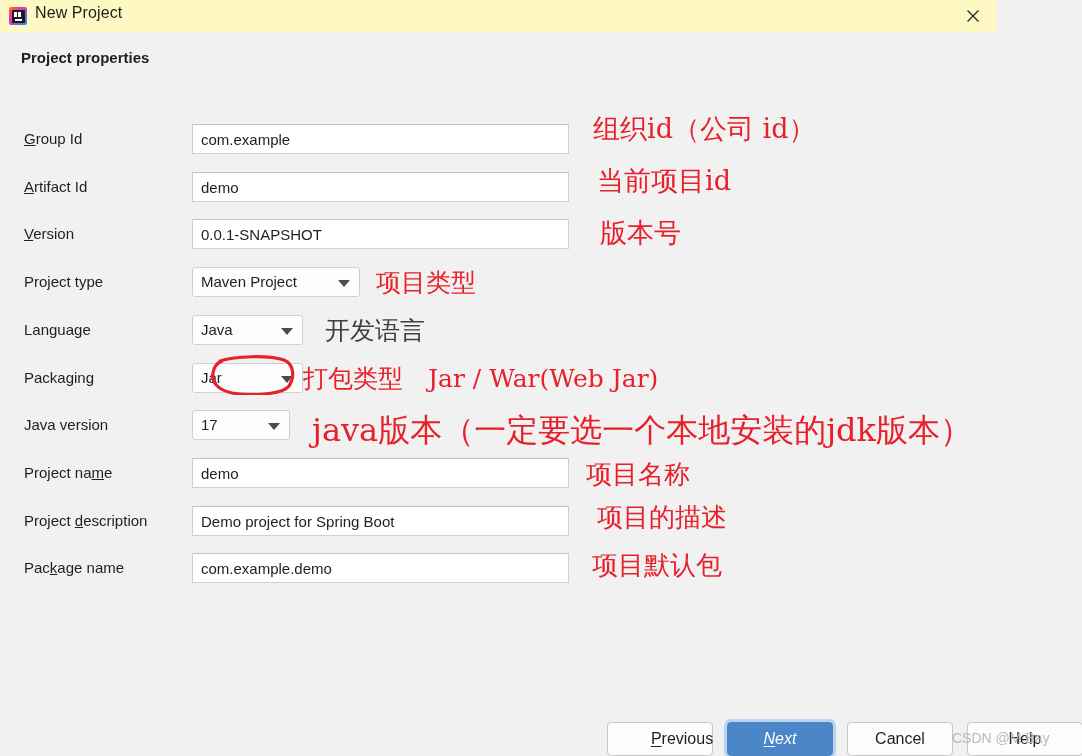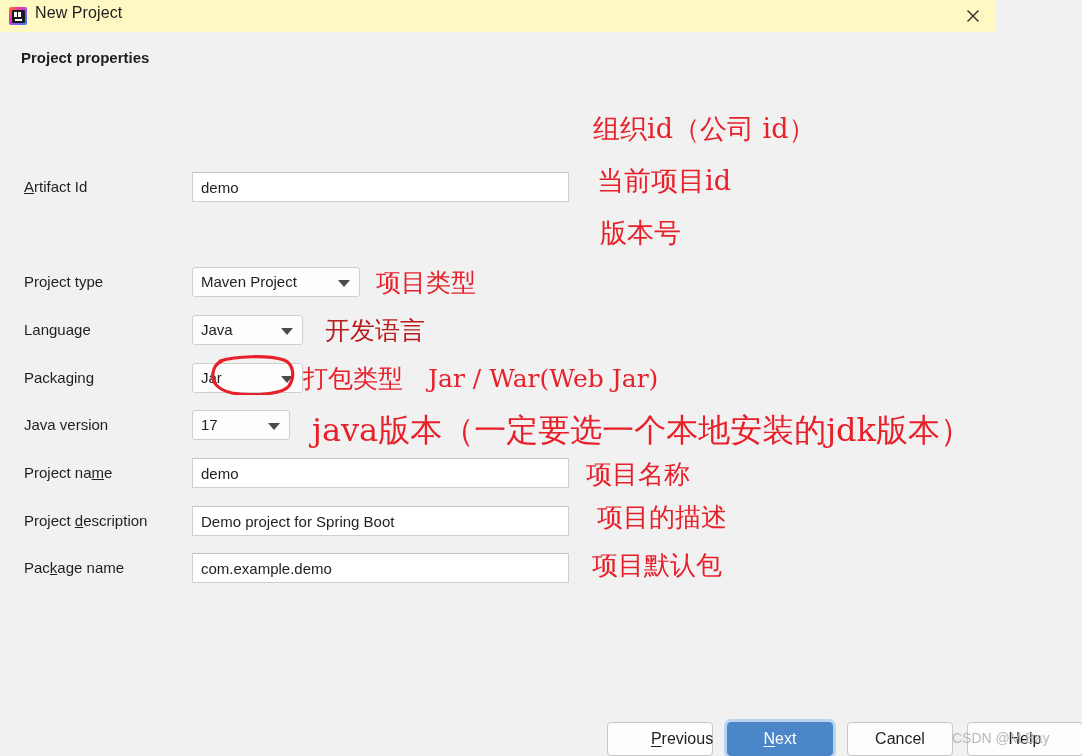--- a/index.html
+++ b/index.html
@@ -174,23 +174,31 @@
     <div class="close-btn">
       <svg width="16" height="16" viewBox="0 0 16 16" aria-hidden="true">
         <path d="M2.5 2.5 L13.5 13.5 M13.5 2.5 L2.5 13.5" stroke="#2b2b2b" stroke-width="1.4" fill="none"></path>
       </svg>
     </div>
   </div>
 
   <div class="section-title">Project properties</div>
 
   <div class="form" id="form-root">
+      <div class="row" style="top: 124px;">
+        <div class="lbl"><u>G</u>roup Id</div>
+        <input class="txt" type="text" value="com.example" style="width: 377px;">
+      </div>
       <div class="row" style="top: 172px;">
         <div class="lbl"><u>A</u>rtifact Id</div>
         <input class="txt" type="text" value="demo" style="width: 377px;">
+      </div>
+      <div class="row" style="top: 219px;">
+        <div class="lbl"><u>V</u>ersion</div>
+        <input class="txt" type="text" value="0.0.1-SNAPSHOT" style="width: 377px;">
       </div>
       <div class="row" style="top: 267px;">
         <div class="lbl">Project type</div>
         <div class="combo" style="width: 168px;">
           <span class="cval">Maven Project</span>
           <span class="carrow"></span>
         </div>
       </div>
       <div class="row" style="top: 315px;">
         <div class="lbl">Language</div>
@@ -225,36 +233,36 @@
         <div class="lbl">Pac<u>k</u>age name</div>
         <input class="txt" type="text" value="com.example.demo" style="width: 377px;">
       </div>
     </div>
 
   <div id="anno-root">
       <div class="anno" style="left: 593px; top: 111px; font-size: 27px; color: rgb(232, 32, 42);">组织id（公司 id）</div>
       <div class="anno" style="left: 597px; top: 163px; font-size: 27px; color: rgb(232, 32, 42);">当前项目id</div>
       <div class="anno" style="left: 600px; top: 215px; font-size: 27px; color: rgb(232, 32, 42);">版本号</div>
       <div class="anno" style="left: 376px; top: 266px; font-size: 25px; color: rgb(232, 32, 42);">项目类型</div>
-      <div class="anno" style="left: 325px; top: 314px; font-size: 25px; color: #b91c1c;">开发语言</div>
+      <div class="anno" style="left: 325px; top: 314px; font-size: 25px; color: #404040;">开发语言</div>
       <div class="anno" style="left: 303px; top: 362px; font-size: 25px; color: rgb(232, 32, 42);">打包类型　Jar / War(Web Jar)</div>
       <div class="anno" style="left: 312px; top: 409px; font-size: 32px; color: rgb(232, 32, 42);">java版本（一定要选一个本地安装的jdk版本）</div>
       <div class="anno" style="left: 586px; top: 457px; font-size: 26px; color: rgb(232, 32, 42);">项目名称</div>
       <div class="anno" style="left: 597px; top: 500px; font-size: 26px; color: rgb(232, 32, 42);">项目的描述</div>
       <div class="anno" style="left: 592px; top: 548px; font-size: 26px; color: rgb(232, 32, 42);">项目默认包</div>
       <div class="circle-ann" style="left: 210px; top: 355px; width: 86px; height: 40px;"><svg width="86" height="40" viewBox="0 0 86 40">
           <path d="M10 6 C 26 1, 58 0, 74 5 C 84 9, 85 22, 79 31 C 72 40, 40 41, 22 38 C 8 35, 1 27, 3 18 C 4 11, 7 8, 12 6" fill="none" stroke="#e8202a" stroke-width="3.2" stroke-linecap="round" stroke-linejoin="round"></path>
         </svg></div>
     </div>
 
   <div id="btn-root">
       <div class="btn" style="left: 607px; top: 722px; width: 106px; padding-left: 44px;">
         <span><u>P</u>revious</span>
       </div>
-      <div class="btn primary" style="left: 727px; top: 722px; width: 106px;">
+      <div class="btn primary" style="left: 727px; top: 722px; width: 106px; font-style: italic;">
         <span><u>N</u>ext</span>
       </div>
       <div class="btn" style="left: 847px; top: 722px; width: 106px;">
         <span>Cancel</span>
       </div>
       <div class="btn" style="left: 967px; top: 722px; width: 116px;">
         <span>Help</span>
       </div>
     </div>
 

